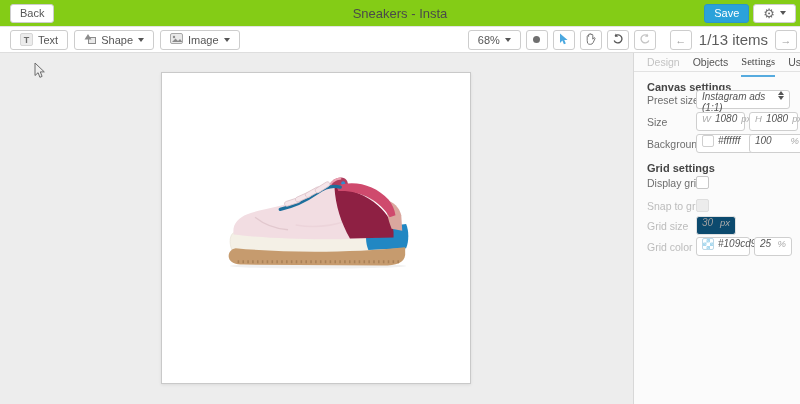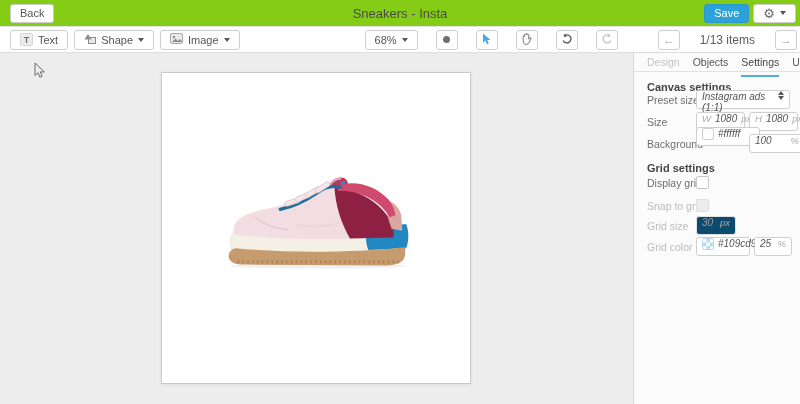--- a/index.html
+++ b/index.html
@@ -12,40 +12,40 @@
   .btn-primary { background:#2ba2da; border-color:#2b96c9; color:#fff; }
   .title { position:absolute; left:0; right:0; text-align:center; font-size:13px; color:#4a4a4a; pointer-events:none; }
   .topbar-right { margin-left:auto; display:flex; gap:4px; z-index:2; }
   .gear-glyph { font-size:13px; line-height:1; color:#6e6e6e; }
   .caret { width:0; height:0; border-left:3.5px solid transparent; border-right:3.5px solid transparent; border-top:4px solid #555; display:inline-block; }
 
   
   .toolbar { position:absolute; top:27px; left:0; width:800px; height:26px; background:#fff; border-bottom:1px solid #dedede; display:flex; align-items:center; padding:0 3px 0 10px; z-index:5; }
   .toolbar .btn { height:20px; }
   .tool-left { display:flex; gap:6px; }
-  .tool-right { margin-left:auto; display:flex; gap:18px; align-items:center; }
+  .tool-right { margin-left:auto; display:flex; gap:5px; align-items:center; }
   .t-badge { width:13px; height:13px; background:#ececec; border:1px solid #d6d6d6; border-radius:2px; font-size:9px; color:#6d6d6d; display:inline-flex; align-items:center; justify-content:center; font-weight:bold; }
   .icon-btn { width:22px; padding:0; }
   .sep-gap { width:4px; }
-  .counter { font-size:12px; color:#5d5d5d; padding:0 2px;text-align:right; }
+  .counter { font-size:15px; color:#5d5d5d; padding:0 2px;text-align:right; }
   .arrow-glyph { font-size:11px; color:#9a9a9a; }
   .dot-icon { width:7px; height:7px; border-radius:50%; background:#6f6f6f; display:inline-block; }
 
   
   .workspace { position:absolute; top:53px; left:0; width:800px; height:351px; background:#ededed; }
   .artboard { position:absolute; left:161px; top:19px; width:310px; height:312px; background:#fff; border:1px solid #c9c9c9; box-shadow:0 1px 3px rgba(0,0,0,.08); }
   .sneaker { position:absolute; left:64px; top:100px; width:184px; height:98px; }
   .cursor { position:absolute; left:33px; top:9px; width:13px; height:18px; }
 
   
   .panel { position:absolute; top:0; right:0; width:167px; height:351px; background:#fbfbfb; border-left:1px solid #d8d8d8; }
   .tabs { position:absolute; top:0; left:0; right:0; height:19px; display:flex; align-items:center; gap:13px; padding:0 0 0 13px; border-bottom:1px solid #e2e2e2; }
   .tab { font-size:10.5px; color:#555; cursor:pointer; height:28px; display:flex; align-items:center; }
   .tab.disabled { color:#c3c3c3; }
-  .tab.active { color:#454545; border-bottom:2px solid #56abdf; margin-bottom:-1px; }
+  .tab.active { color:#454545; border-bottom:2px solid #56abdf; margin-bottom:-1px;font-family:Liberation Serif, serif; }
   .sec-head { position:absolute; left:13px; font-size:11px; font-weight:bold; color:#454545; }
   .row { position:absolute; left:13px; right:3px; height:19px; display:flex; align-items:center; }
   .row-label { font-size:10.5px; color:#6e6e6e; }
   .row-label.muted { color:#bcbcbc; }
   .field { position:absolute; height:19px; background:#fff; border:1px solid #cfcfcf; border-radius:3px; display:flex; align-items:flex-start; gap:4px; padding:0 5px; font-size:10px; color:#555;font-style:italic; }
   .field.disabled { background:#0c4a6e; border-color:#e2e2e2; color:#9e9e9e; }
   .fix { color:#ababab; font-size:9.5px; }
   .field .grow { flex:1; }
   .updown { margin-left:auto; display:flex; flex-direction:column; gap:1px; }
   .updown i { width:0; height:0; border-left:3px solid transparent; border-right:3px solid transparent; display:block; }
@@ -231,21 +231,21 @@
     </div>
     <div class="field" style="top:59px; left:115px; width:49px">
       <span class="fix">H</span>
       <span class="grow">1080</span>
       <span class="fix">px</span>
     </div>
 
     <div class="row" style="top:81px">
       <span class="row-label">Background</span>
     </div>
-    <div class="field" style="top:74px; left:62px; width:64px">
+    <div class="field" style="top:81px; left:62px; width:64px">
       <span class="swatch"></span>
       <span class="grow">#ffffff</span>
     </div>
     <div class="field" style="top:81px; left:115px; width:56px">
       <span class="grow">100</span>
       <span class="fix">%</span>
     </div>
 
     <div class="sec-head" style="top:109px">Grid settings</div>
 

